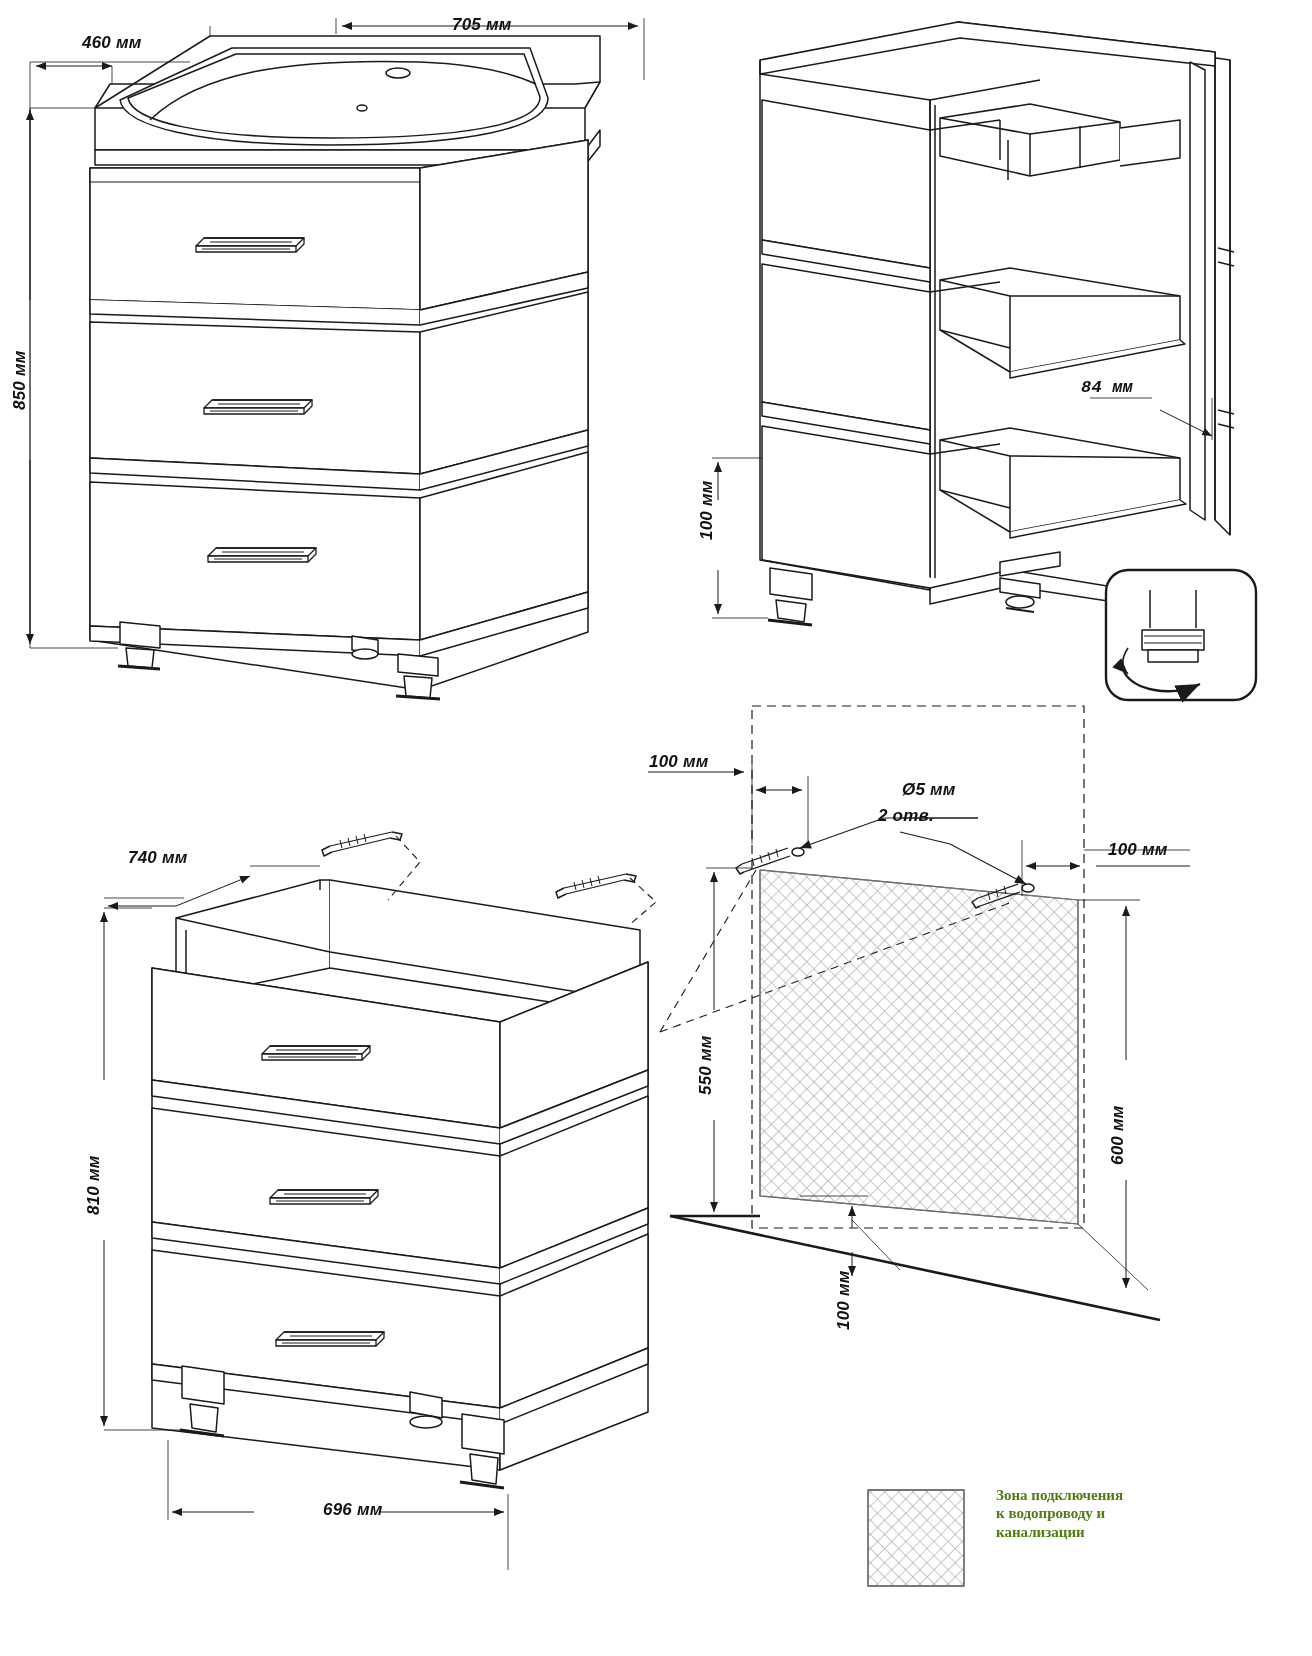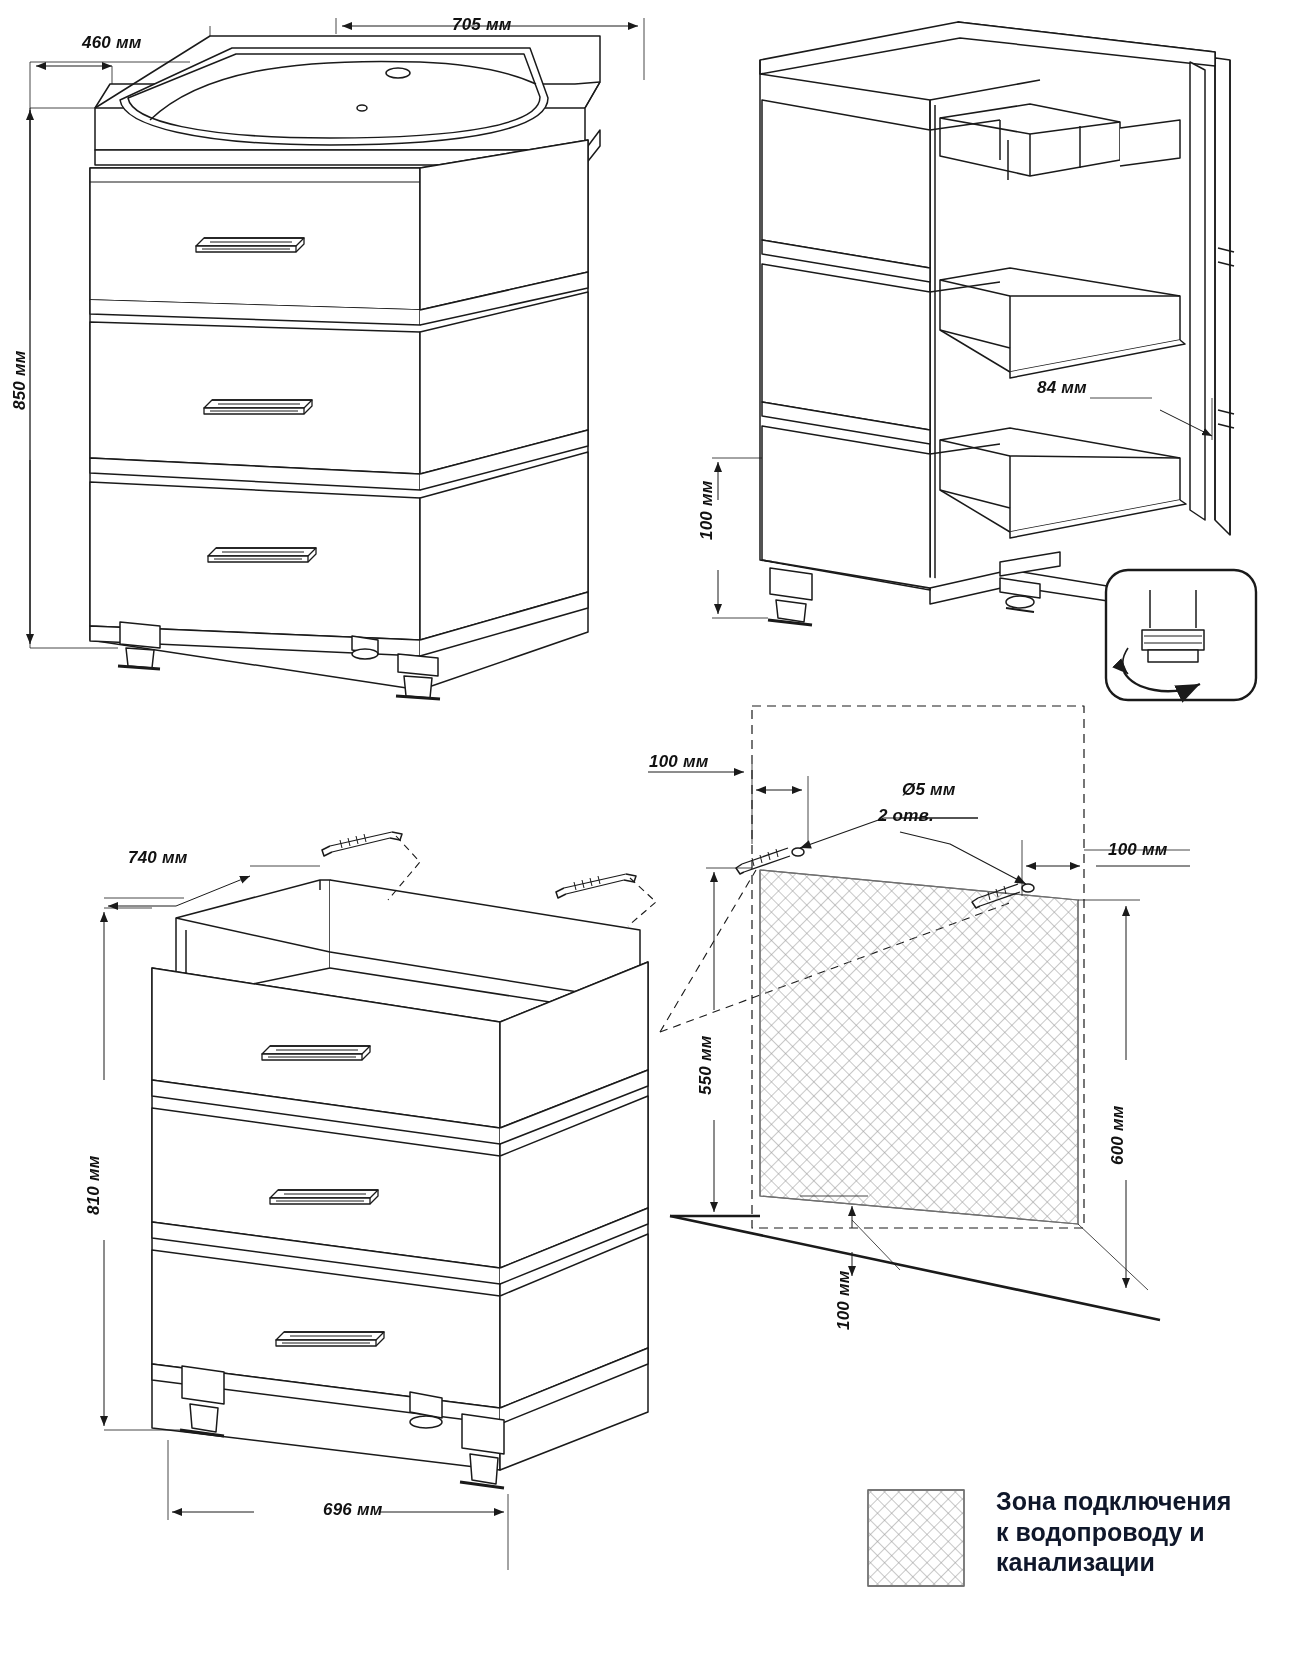--- a/index.html
+++ b/index.html
@@ -33,24 +33,24 @@
     color: #111111;
     white-space: nowrap;
     letter-spacing: 0.2px;
   }
   .dimlabel.vert {
     transform-origin: 0 0;
     transform: rotate(-90deg);
   }
   .legend-text {
     position: absolute;
-    font-family: Liberation Sans, sans-serif;
-    font-size: 25px;
+    font-family: Liberation Serif, serif;
+    font-size: 15px;
     font-weight: 700;
-    color: #0f172a;
+    color: #4d7c0f;
     line-height: 1.22;
     white-space: pre-line;
   }
 </style>
 </head>
 <body>
 
 <div id="sheet">
 
   <svg class="layer" viewBox="0 0 1312 1656">
@@ -359,21 +359,21 @@
       </g>
     </g>
   </svg>
 
   <div class="dimlabel" style="left:82px; top:33px;">460 мм</div>
 
   <div class="dimlabel" style="left:452px; top:15px;">705 мм</div>
 
   <div class="dimlabel vert" style="left:10px; top:410px;">850 мм</div>
 
-  <div class="dimlabel" style="left:1037px; top:378px;">84 мм</div>
+  <div class="dimlabel" style="left:1081px; top:378px;font-family:Liberation Mono, monospace;">84 мм</div>
 
   <div class="dimlabel vert" style="left:697px; top:540px;">100 мм</div>
 
   <div class="dimlabel" style="left:128px; top:848px;">740 мм</div>
 
   <div class="dimlabel vert" style="left:84px; top:1215px;">810 мм</div>
 
   <div class="dimlabel" style="left:283px; top:1500px;margin-left:40px;">696 мм</div>
 
   <div class="dimlabel" style="left:649px; top:752px;">100 мм</div>

